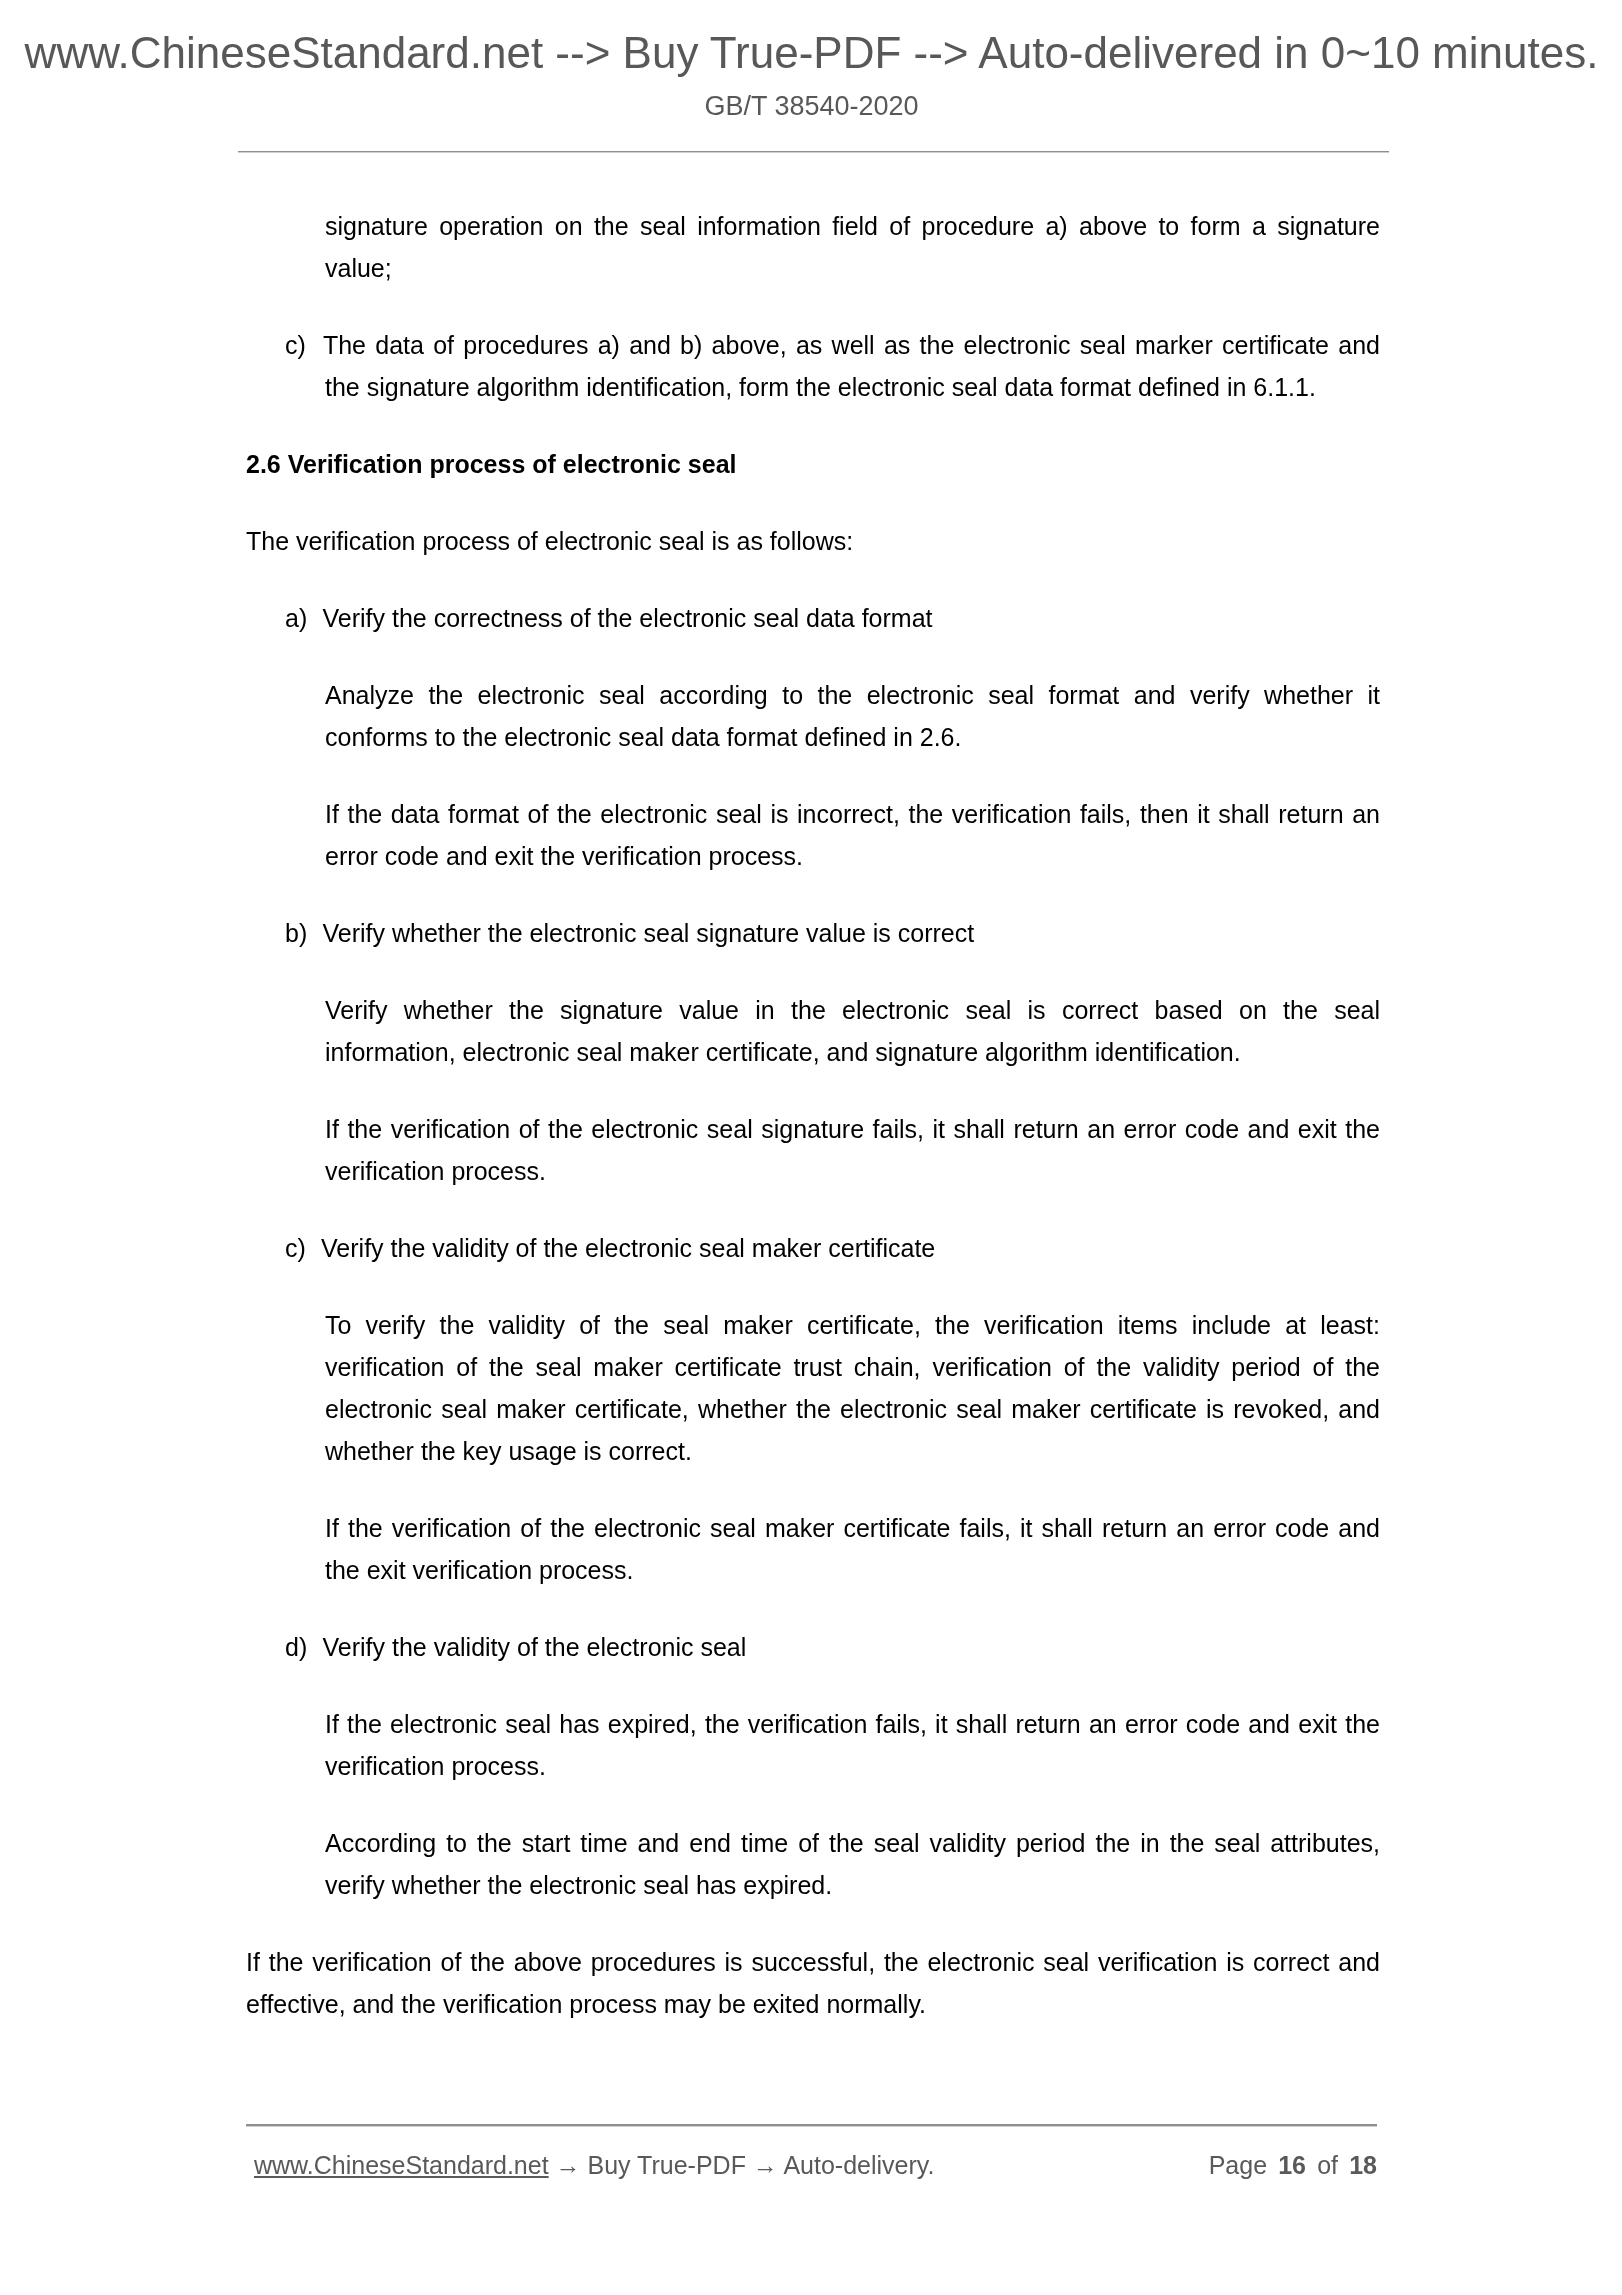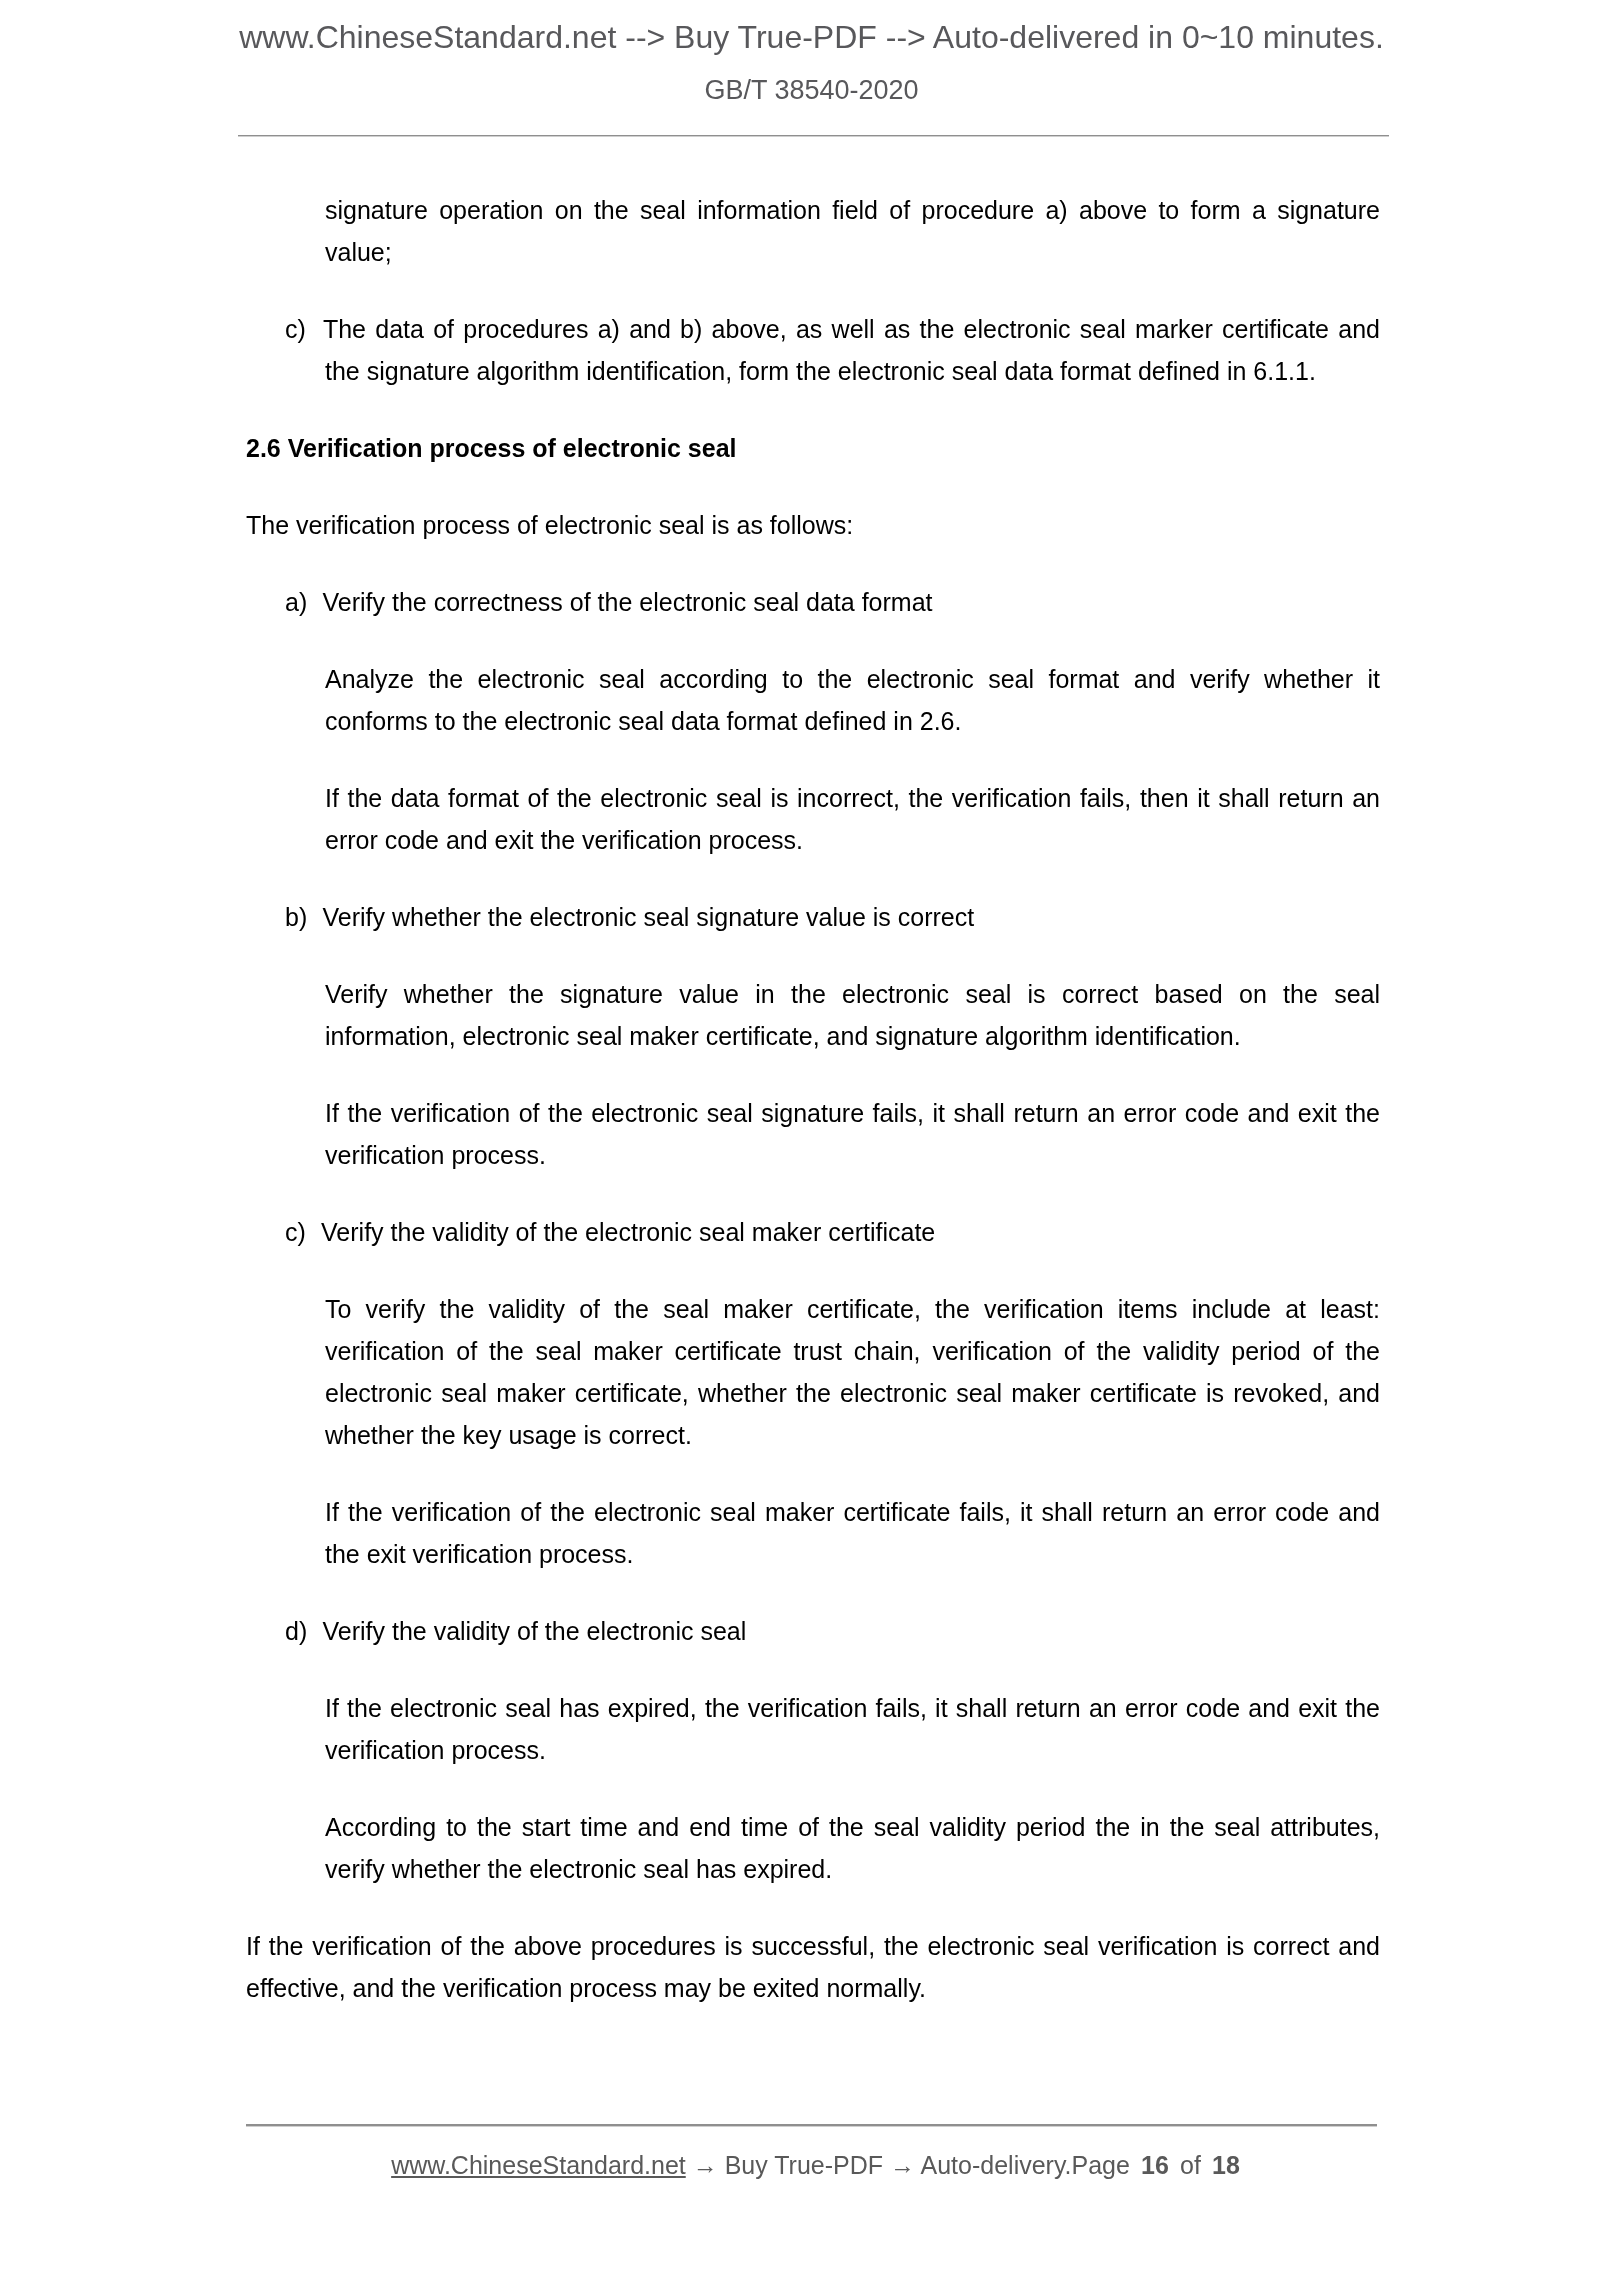--- a/index.html
+++ b/index.html
@@ -5,21 +5,21 @@
   html, body { margin:0; padding:0; }
   body {
     width:1623px; height:2295px;
     background:#ffffff;
     font-family:"Liberation Sans", sans-serif;
     color:#000000;
     position:relative;
     overflow:hidden;
   }
   .header { text-align:center; color:#58585b; }
-  .header-line1 { padding-top:17px; font-size:32px; line-height:40px; }
+  .header-line1 { padding-top:33px; font-size:44px; line-height:40px; }
   .header-line2 { margin-top:16.7px; font-size:27px; line-height:33px; }
   .rule {
     height:1.7px; background:#8f8f8f;
     border-bottom:0.8px solid #cfcfcf;
   }
   .header-rule { margin:28px 234px 0 238px; }
 
   .content {
     margin:52px 243px 0 246px;
     font-size:25px; line-height:42px;
@@ -28,21 +28,21 @@
   .para, .cont, .sub, .item { text-align:justify; }
   .cont, .sub { padding-left:79px; }
   .item { padding-left:79px; text-indent:-40px; }
   .item-label { margin-right:8.3px; }
   .heading { font-weight:bold; }
 
   .footer {
     position:absolute; left:246px; right:246px; top:2124px;
     color:#595959; font-size:25px; line-height:32px;
   }
-  .footer-row { display:flex; justify-content:center; margin-top:22px;margin-left:8px; }
+  .footer-row { display:flex; justify-content:space-between; margin-top:22px;margin-left:8px; }
   .footer-link { color:#595959; text-decoration:underline; cursor:pointer; }
   .page-indicator { word-spacing:4.2px; }
   .page-num { font-weight:bold; }
 </style>
 </head>
 <body>
 
 <div class="header">
   <div class="header-line1">www.ChineseStandard.net --&gt; Buy True-PDF --&gt; Auto-delivered in 0~10 minutes.</div>
   <div class="header-line2">GB/T 38540-2020</div>

